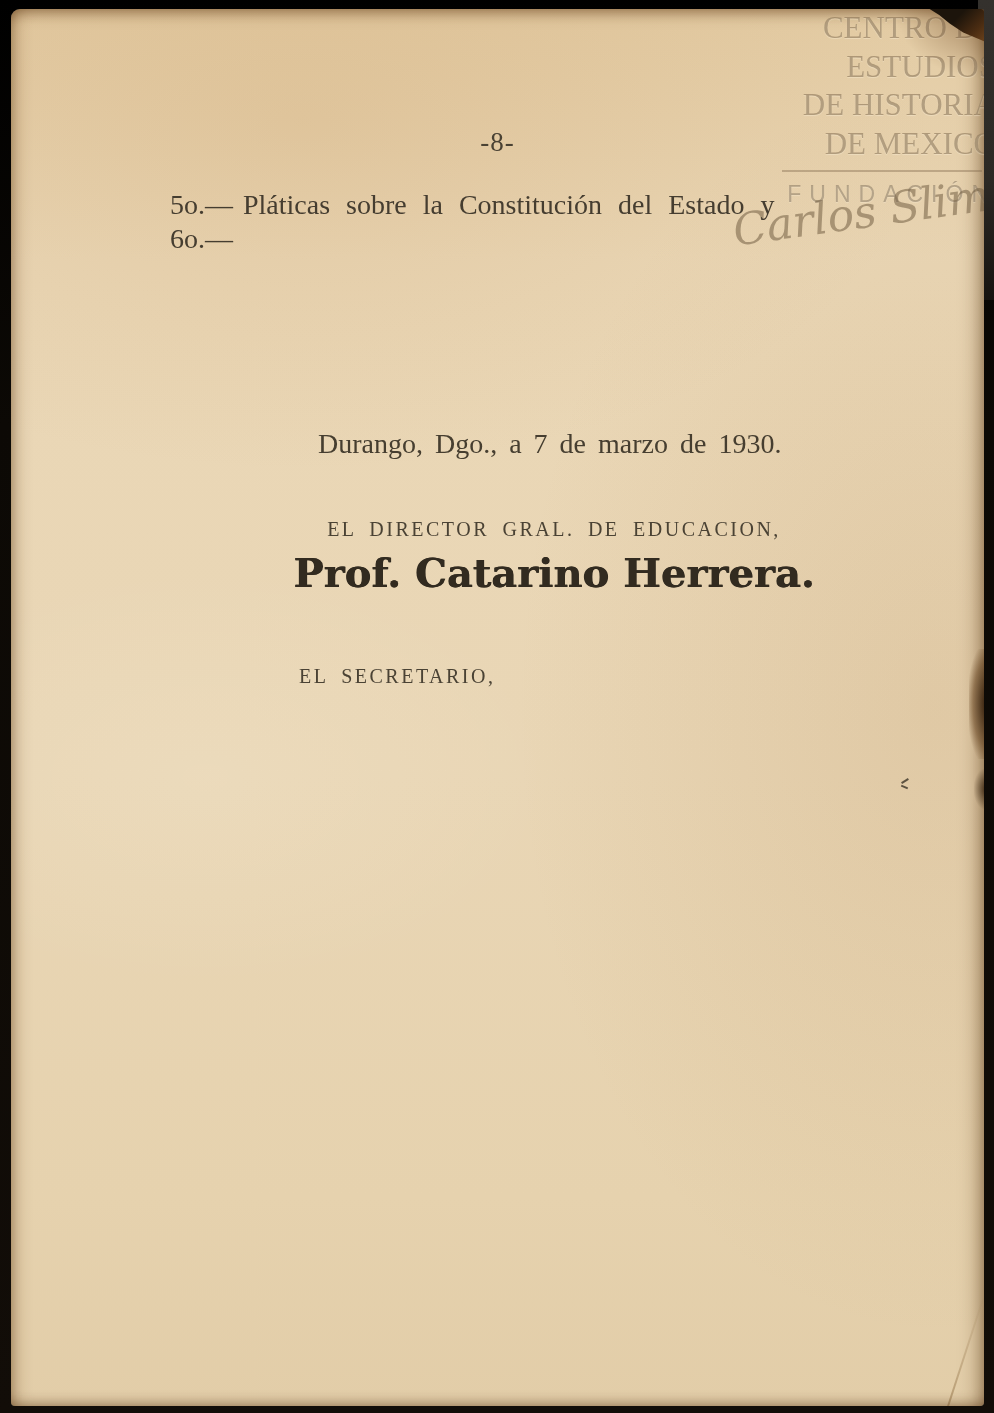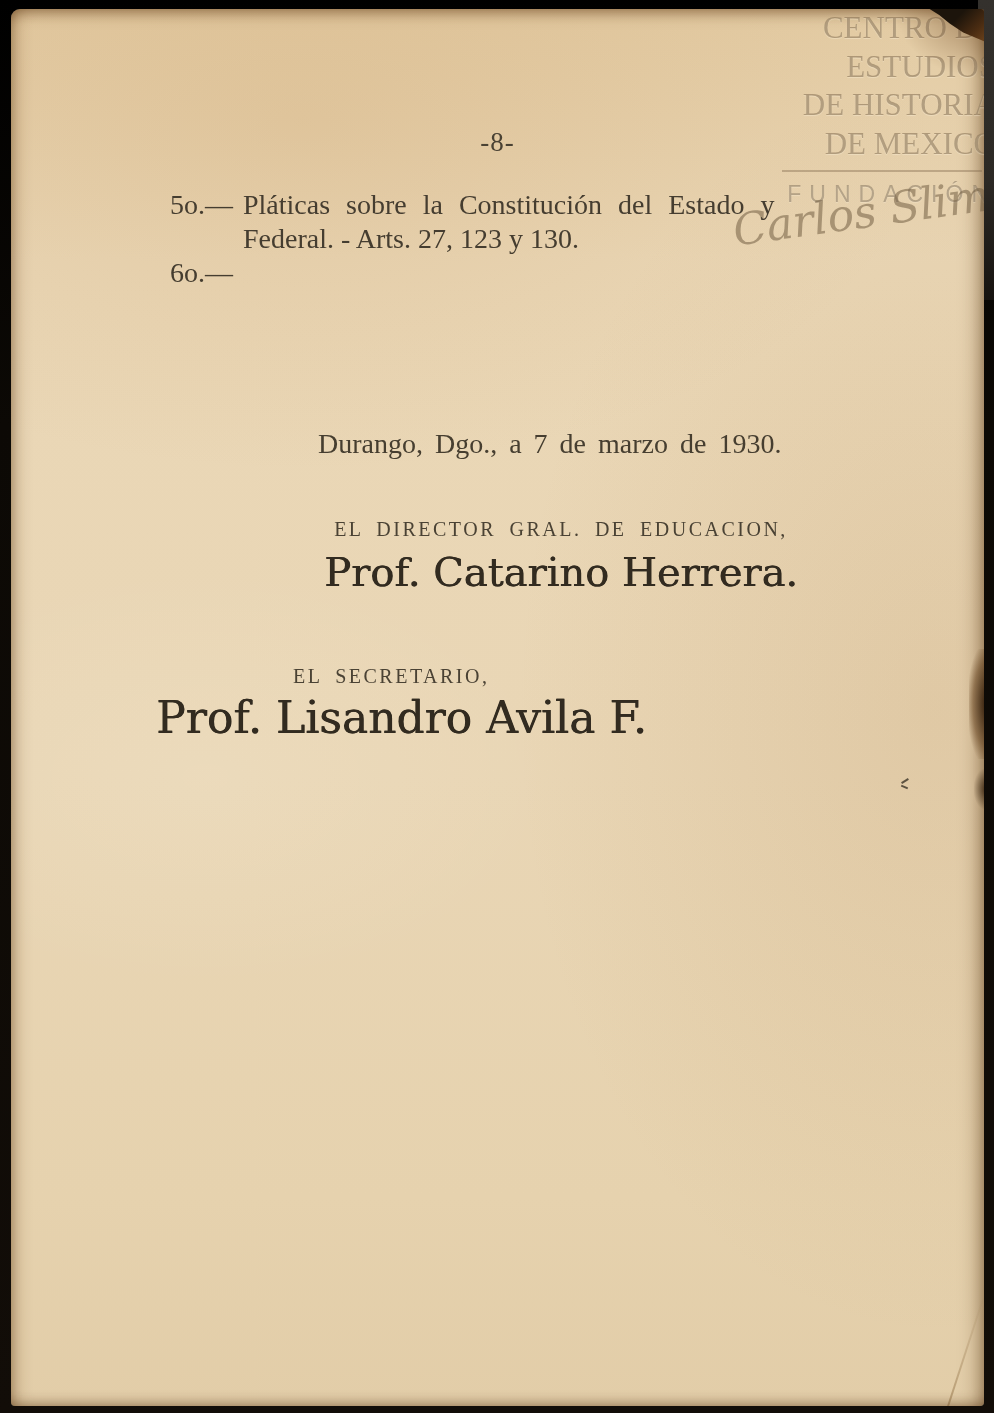--- a/index.html
+++ b/index.html
@@ -83,33 +83,33 @@
   }
   .line { position: relative; white-space: nowrap; }
   .item-label { position: absolute; left: -73px; text-align: right; }
   .just-wide { word-spacing: 9px; }
   .just-med  { word-spacing: 3px; }
   .dateline {
     position: absolute; left: 307px; top: 419px;
     font-size: 28px; color: #463e30; word-spacing: 5px; white-space: nowrap;
   }
   .director-block {
-    position: absolute; left: 270px; top: 509px; width: 560px; text-align: center;
+    position: absolute; left: 263px; top: 509px; width: 560px; text-align: center;
   }
   .sig-title {
     font-size: 20px; letter-spacing: 2.5px; word-spacing: 6px;
     color: #4a4234; white-space: nowrap;
   }
   .sig-name {
-    font-family: "DejaVu Serif", serif; font-weight: normal;
+    font-family: "DejaVu Serif", serif; font-weight: bold;
     color: #322b20; white-space: nowrap;
     text-shadow: 0.6px 0 0 #322b20;
   }
   .director-name { font-size: 40px; margin-top: 8px; letter-spacing: 0px; }
-  .secretary-title { position: absolute; left: 282px; top: 656px; }
+  .secretary-title { position: absolute; left: 288px; top: 656px; }
   .secretary-name  { position: absolute; left: 145px; top: 683px; font-size: 44px; }
 
   
   .watermark {
     position: absolute; top: 0; right: -12px; width: 340px;
     text-align: right; pointer-events: none;
   }
   .wm-line {
     font-family: "Liberation Serif", serif;
     font-size: 31px; line-height: 38.5px;
@@ -154,35 +154,33 @@
     </div>
     <div class="wm-signature">Carlos Slim</div>
 
     <div class="page-number">-8-</div>
 
     <div class="doc-lines">
       <div class="line">
         <span class="item-label">5o.—</span>
         <span class="just-wide">Pláticas sobre la Constitución del Estado y</span>
       </div>
-      <div class="line">Federal. - Arts. 27, 123 y 130.</div>
       <div class="line">
         <span class="item-label">6o.—</span>
       </div>
     </div>
 
     <div class="dateline">Durango, Dgo., a 7 de marzo de 1930.</div>
 
     <div class="director-block">
       <div class="sig-title">EL DIRECTOR GRAL. DE EDUCACION,</div>
       <div class="sig-name director-name">Prof. Catarino Herrera.</div>
     </div>
 
     <div class="sig-title secretary-title">EL SECRETARIO,</div>
-    <div class="sig-name secretary-name">Prof. Lisandro Avila F.</div>
 
     <div class="torn-corner-shade"></div>
     <div class="torn-corner"></div>
     <div class="edge-stain-1"></div>
     <div class="edge-stain-2"></div>
     <div class="crease"></div>
     <div class="ink-speck"></div>
 
   </div>
 </div>

